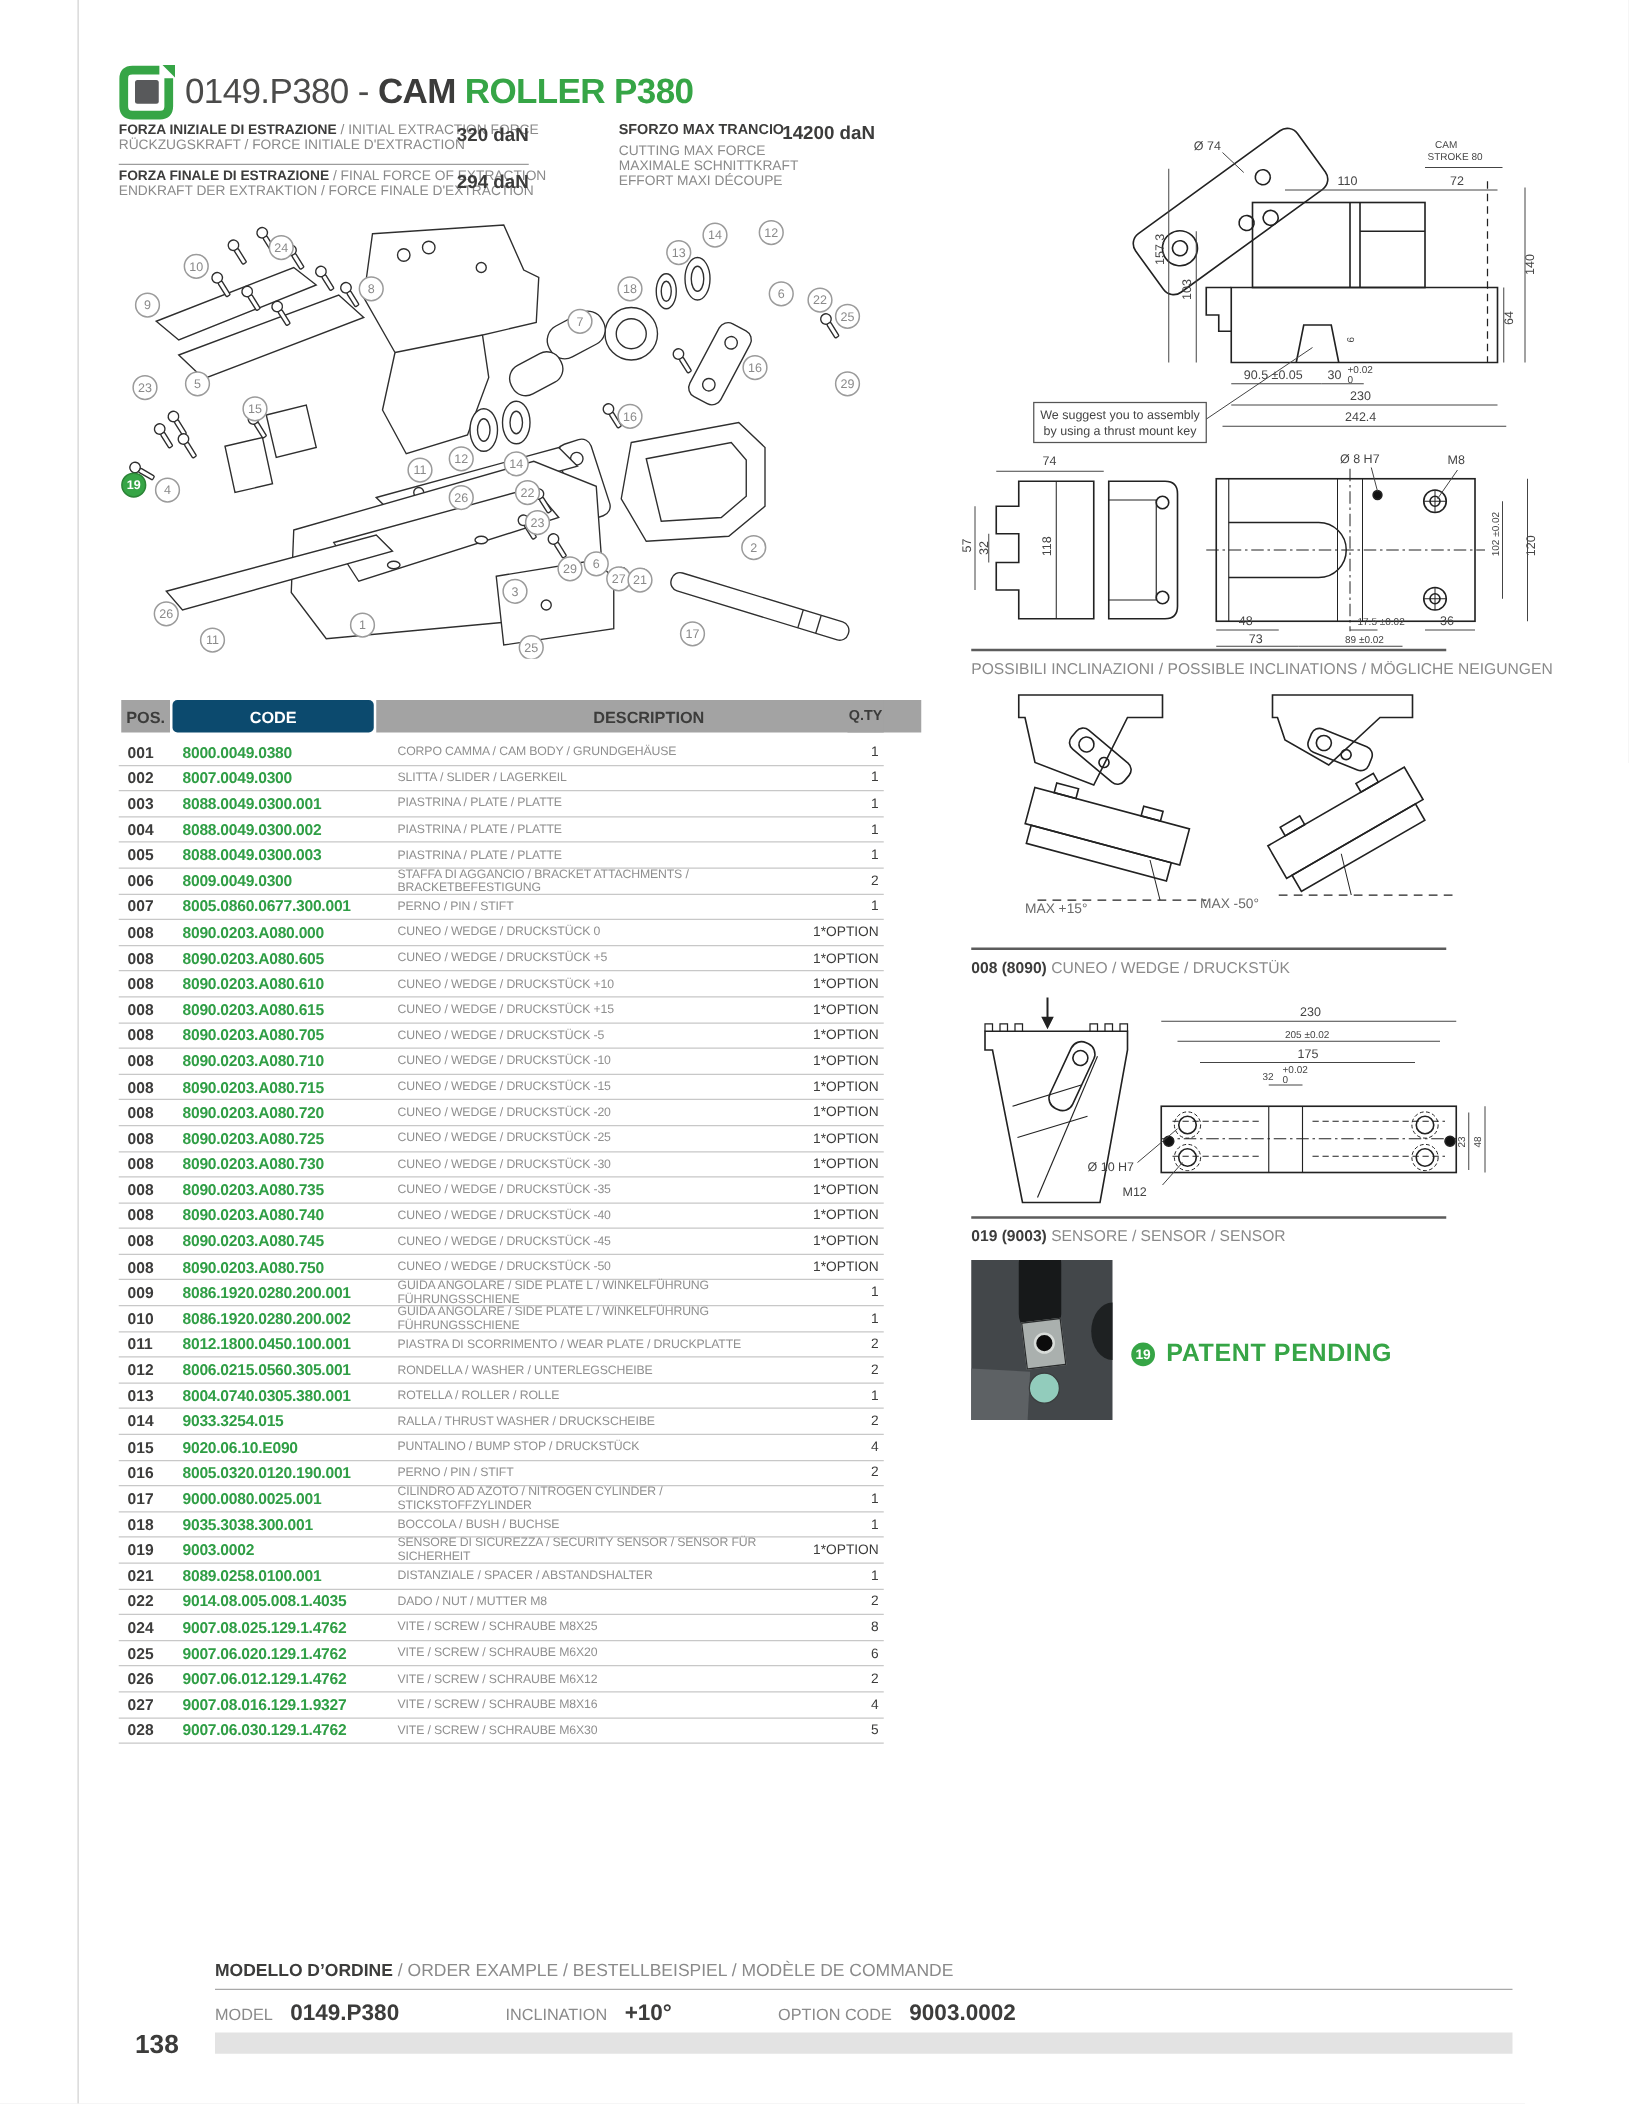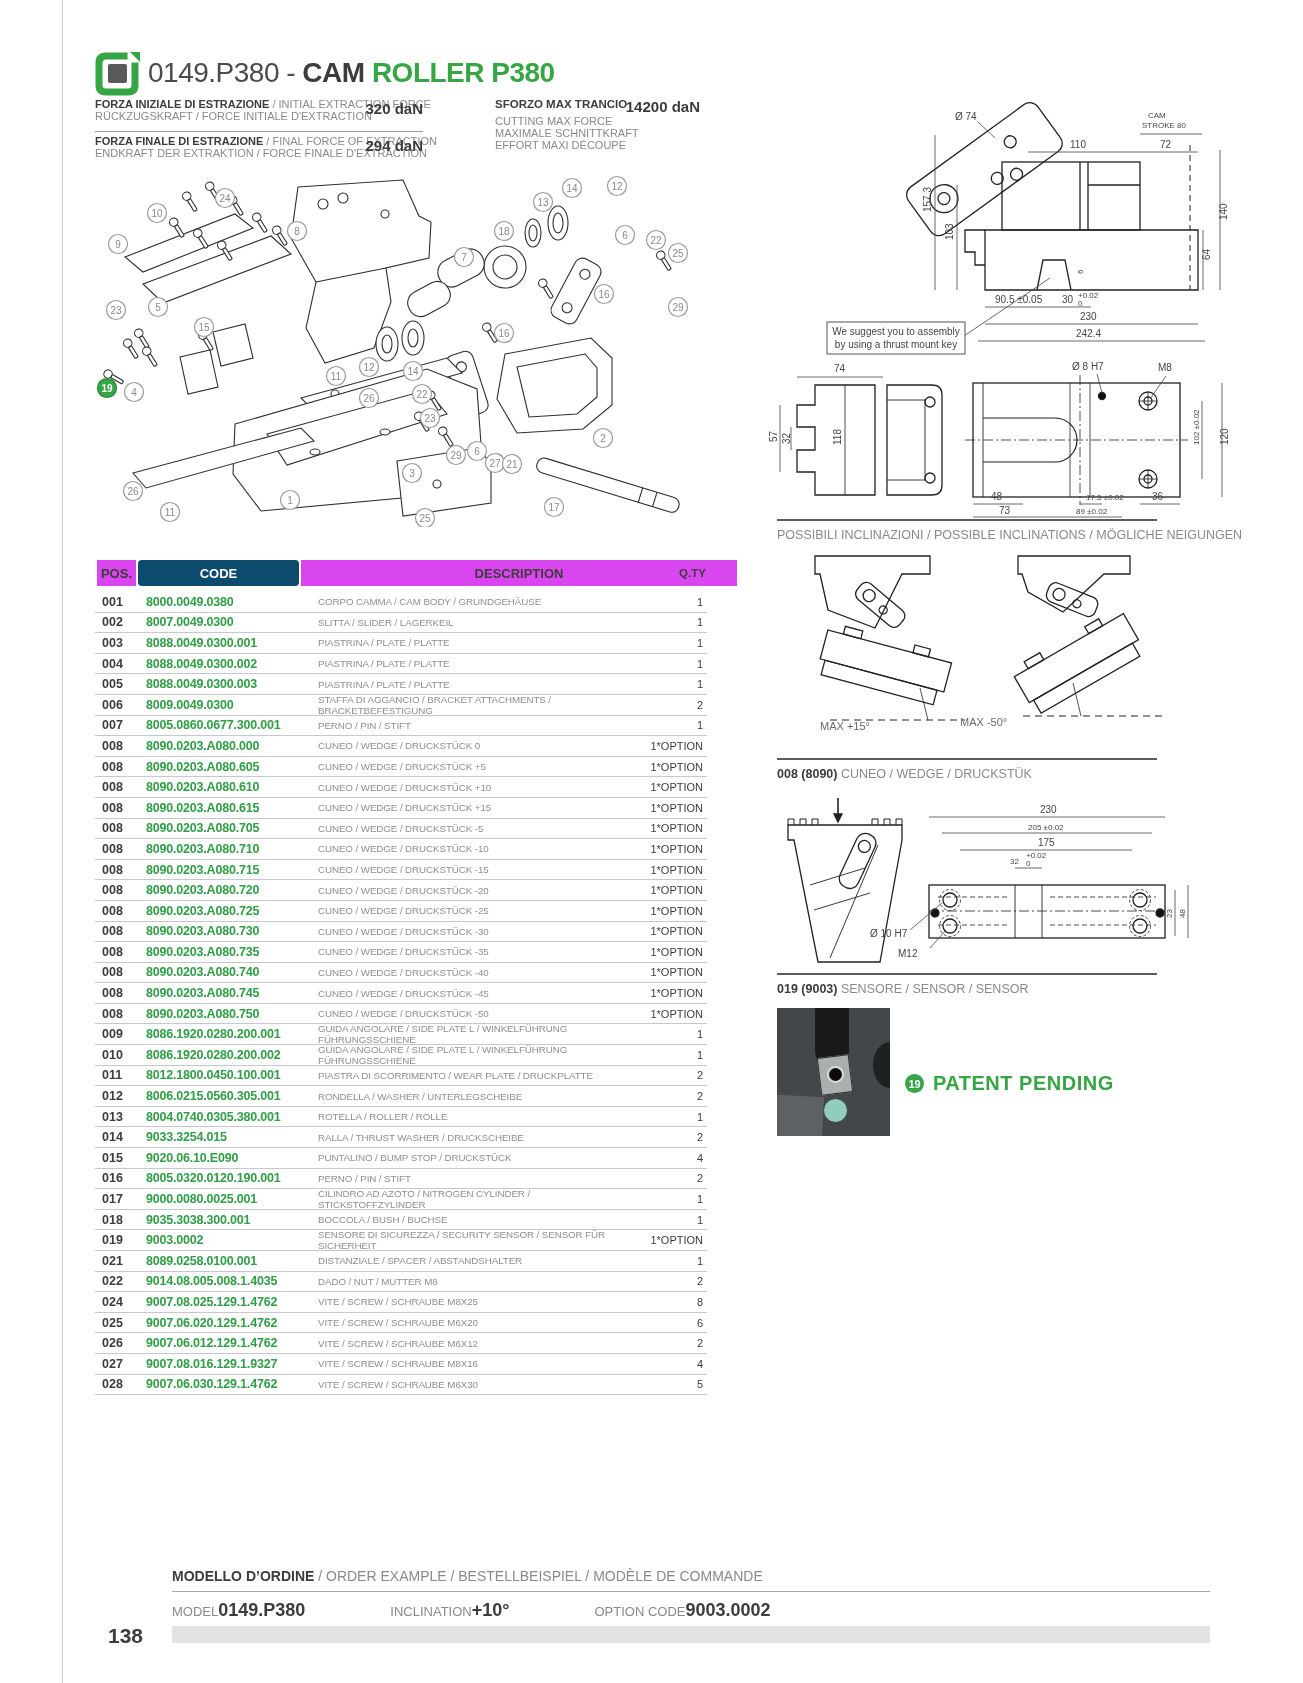--- a/index.html
+++ b/index.html
@@ -13,21 +13,21 @@
   .title .grn{color:#36a546;font-weight:bold;}
 
   
   .spec-line1{font-size:11px;font-weight:bold;color:#3c3c3b;white-space:nowrap;}
   .spec-line1 span{font-weight:normal;color:#8a8a8a;}
   .spec-line2{font-size:11px;color:#8a8a8a;white-space:nowrap;}
   .spec-val{font-size:15px;font-weight:bold;color:#3c3c3b;text-align:right;width:75px;}
   .sep-thin{height:1px;background:#9c9c9c;}
 
   
-  .th-box{background:#d946ef;color:#3c3c3b;font-weight:bold;font-size:13px;
+  .th-box{background:#a3a3a3;color:#3c3c3b;font-weight:bold;font-size:13px;
           display:flex;align-items:center;justify-content:center;height:26px;}
   .th-green{background:#0c4a6e;color:#ffffff;border-radius:4px;}
   .t-body{left:95px;top:592px;width:612px;}
   .t-row{display:flex;height:19.6px;align-items:center;border-bottom:1px solid #c8c8c8;}
   .c-pos{width:44px;padding-left:7px;font-size:12.5px;font-weight:bold;color:#3c3c3b;}
   .c-code{width:172px;font-size:12.5px;font-weight:bold;color:#2f9e45;letter-spacing:-0.2px;}
   .c-desc{flex:1;font-size:9.8px;color:#8f8f8f;letter-spacing:-0.1px;}
   .c-qty{width:66px;text-align:right;font-size:11px;color:#3c3c3b;padding-right:4px;}
 
   
@@ -51,21 +51,21 @@
   .ph-base{left:-4px;top:88px;width:50px;height:44px;background:#5d6164;transform:rotate(3deg);}
 
   .patent{font-size:20px;font-weight:bold;color:#36a546;letter-spacing:0.5px;}
   .badge{width:19px;height:19px;border-radius:50%;background:#36a546;color:#fff;
          font-size:11px;font-weight:bold;display:flex;align-items:center;justify-content:center;}
 
   
   .order-title{font-size:14px;color:#8a8a8a;}
   .order-title b{color:#3c3c3b;}
   .order-row{display:flex;align-items:baseline;font-size:13px;color:#8a8a8a;}
-  .order-row .val{font-size:18px;font-weight:bold;color:#3c3c3b;}
+  .order-row .val{font-size:18px;font-weight:bold;color:#3c3c3b;margin-left:14px;}
   .pageno{font-size:21px;font-weight:bold;color:#3c3c3b;}
   .footbar{background:#e3e3e3;}
 </style>
 </head>
 <body>
 
 <div class="page">
   <div class="abs vrule"></div>
 
   <div class="abs" style="left:93px;top:50px;">

